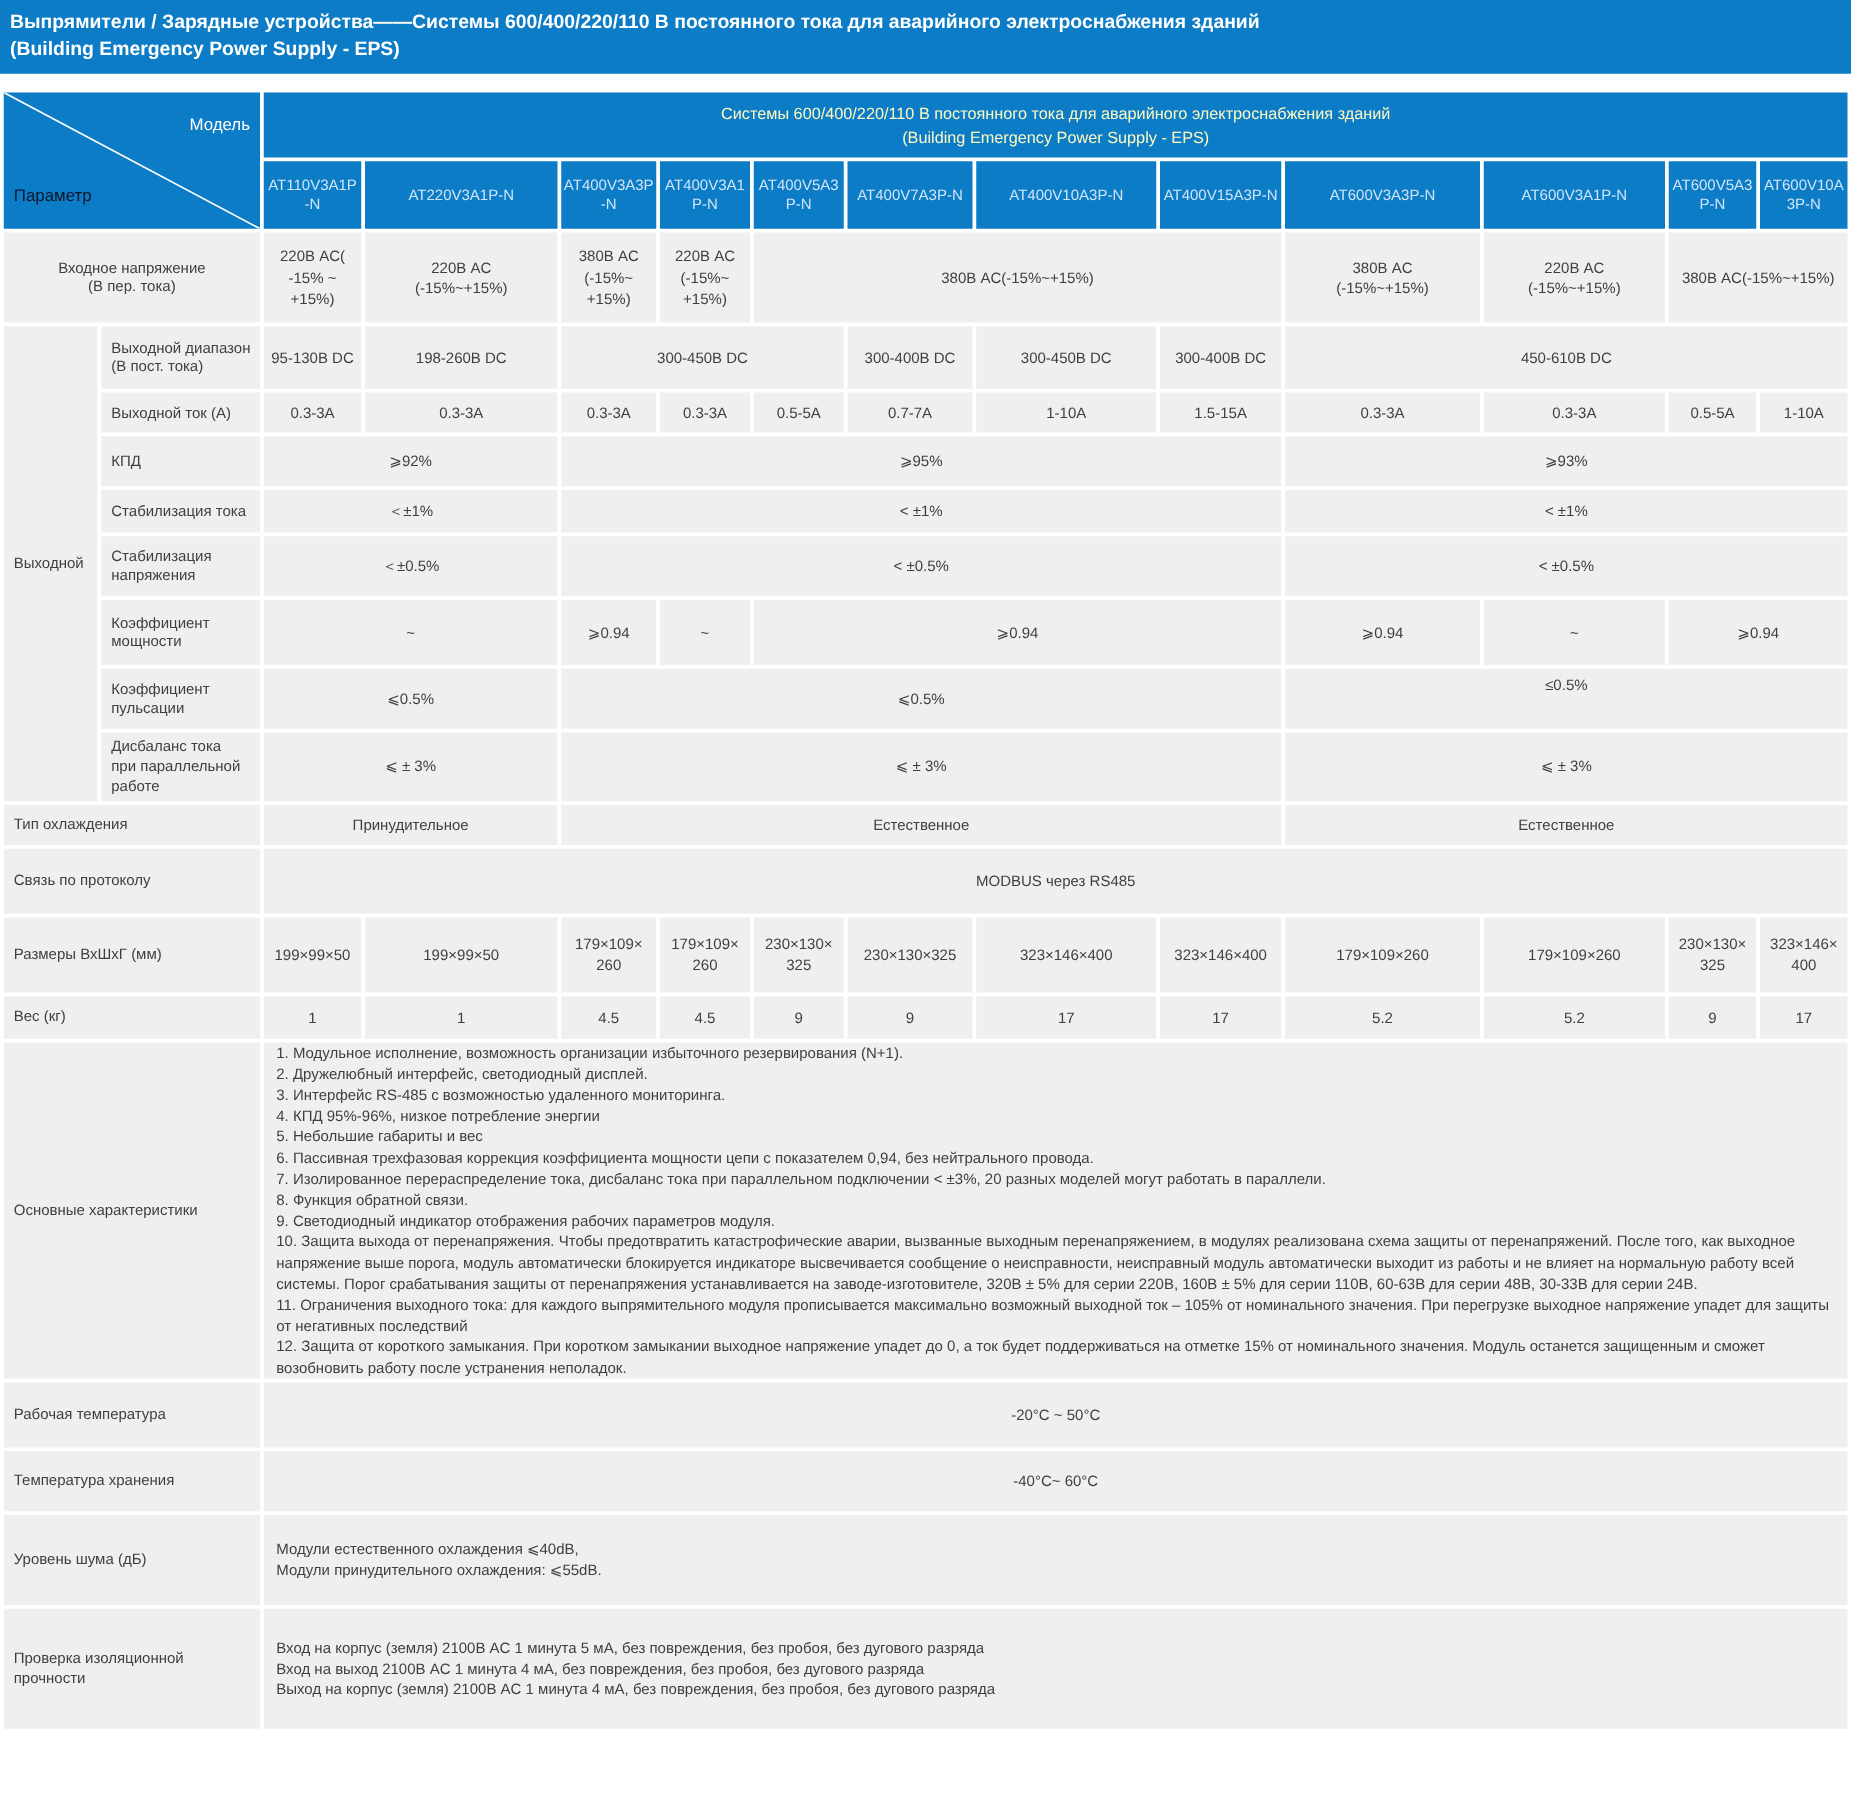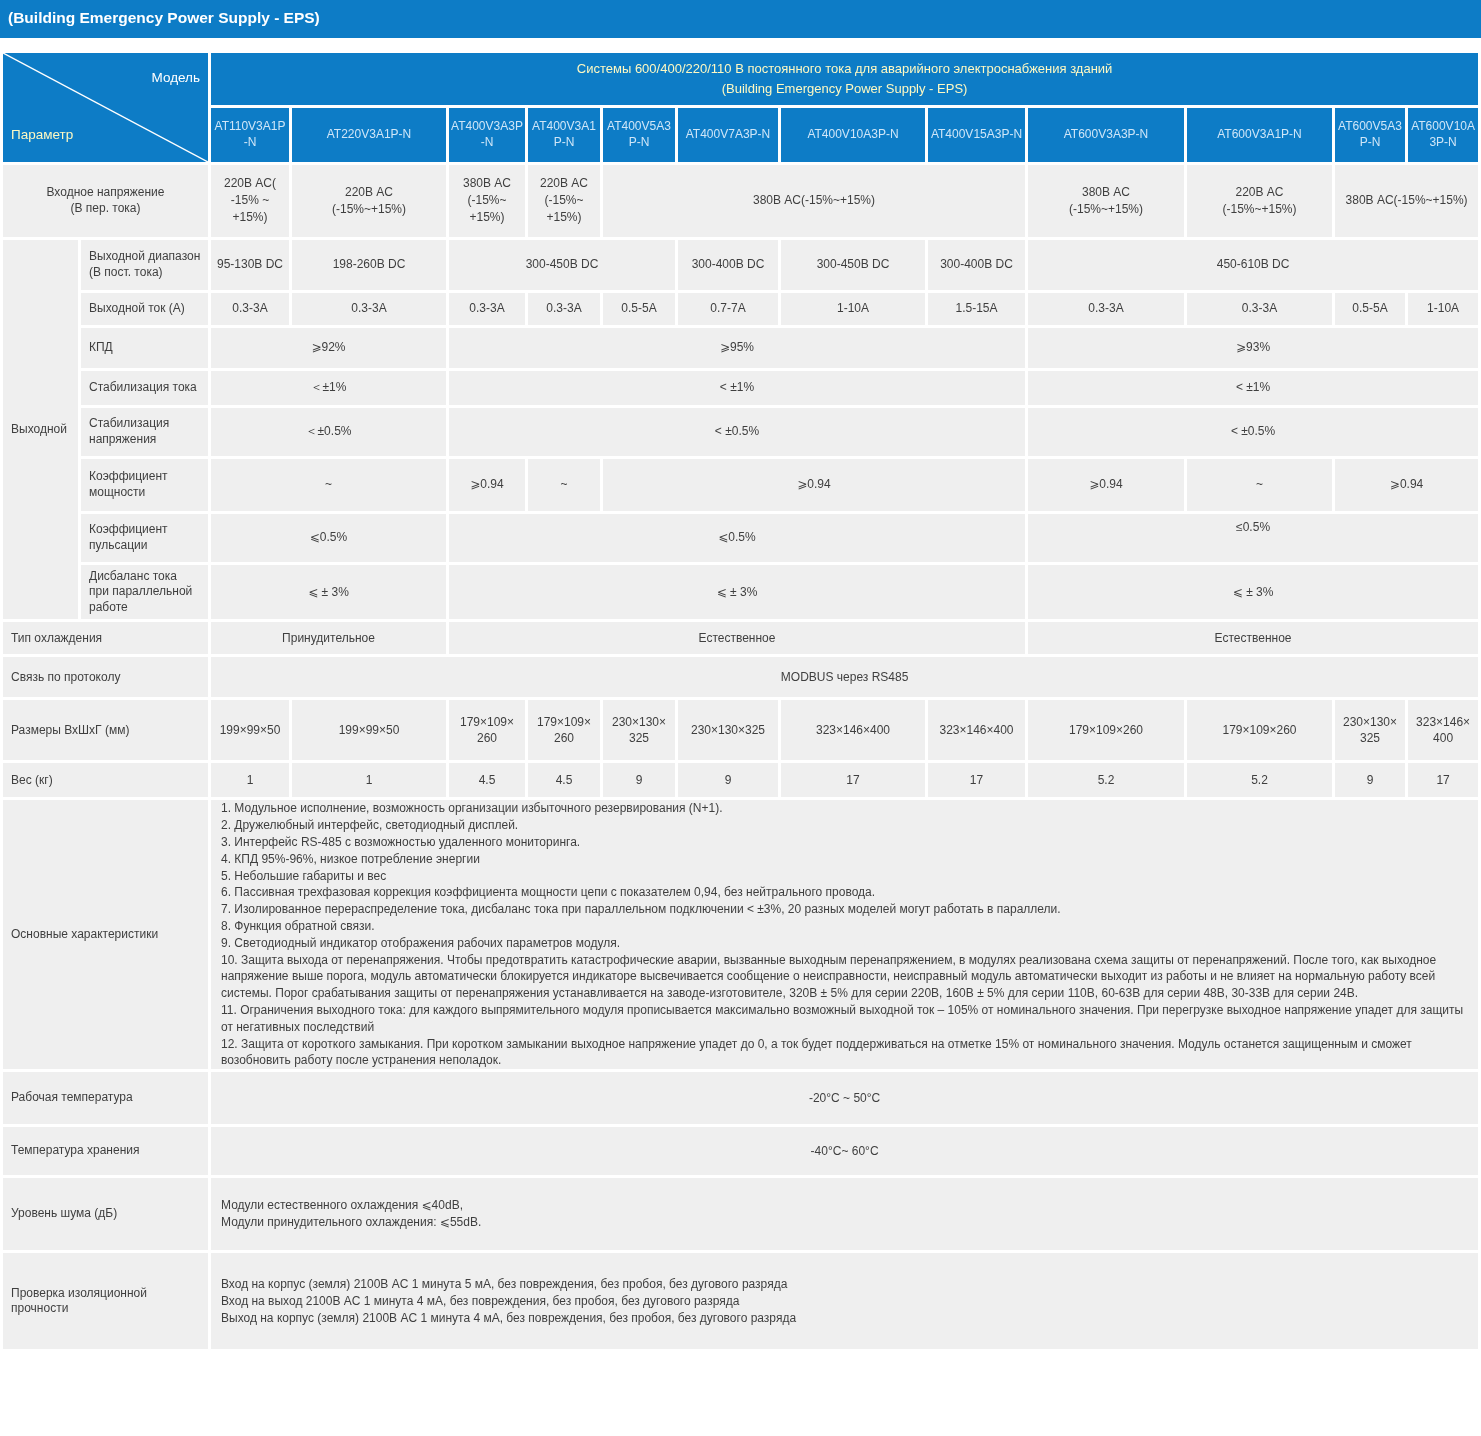--- a/index.html
+++ b/index.html
@@ -35,21 +35,21 @@
   th.corner{position:relative;padding:0;}
   .corner svg{position:absolute;left:0;top:0;width:100%;height:100%;display:block;}
   .corner .c-top{
     position:absolute;top:0;right:8px;height:50px;
     display:flex;align-items:center;
     color:#ffffff;font-size:13.5px;font-weight:400;
   }
   .corner .c-bot{
     position:absolute;bottom:0;left:8px;height:54px;
     display:flex;align-items:center;
-    color:#fef9c3;font-size:13.5px;font-weight:400;
+    color:#0f172a;font-size:13.5px;font-weight:400;
   }
   th.ghead{
     color:#fef9c3;font-size:13px;font-weight:400;
     line-height:1.5;white-space:pre-line;vertical-align:middle;
   }
   th.model{
     color:#cfe6f8;font-size:12px;font-weight:400;
     word-break:break-all;line-height:1.3;
     padding:2px 2px;vertical-align:middle;text-align:center;
   }
@@ -69,20 +69,21 @@
     padding:4px 5px;
     white-space:pre-line;line-height:1.4;
   }
   tbody td.left{text-align:left;padding:0 10px;}
   tbody td.top{vertical-align:top;padding-top:5px;}
 </style>
 </head>
 <body>
 
 <header class="title-bar">
+  <div>Выпрямители / Зарядные устройства——Системы 600/400/220/110 В постоянного тока для аварийного электроснабжения зданий</div>
   <div>(Building Emergency Power Supply - EPS)</div>
 </header>
 
 <table id="spec-table">
     <colgroup>
       <col style="width: 75px;">
       <col style="width: 127px;">
       <col style="width: 78px;">
       <col style="width: 154px;">
       <col style="width: 76px;">
@@ -216,21 +217,21 @@
         <td colspan="2">⩽ ± 3%</td>
         <td colspan="6">⩽ ± 3%</td>
         <td colspan="4">⩽ ± 3%</td>
       </tr>
       <tr style="height: 32px;">
         <th colspan="2">Тип охлаждения</th>
         <td colspan="2">Принудительное</td>
         <td colspan="6">Естественное</td>
         <td colspan="4">Естественное</td>
       </tr>
-      <tr style="height: 40px;">
+      <tr style="height: 52px;">
         <th colspan="2">Связь по протоколу</th>
         <td colspan="12">MODBUS через RS485</td>
       </tr>
       <tr style="height: 60px;">
         <th colspan="2">Размеры ВхШхГ (мм)</th>
         <td>199×99×50</td>
         <td>199×99×50</td>
         <td>179×109×
 260</td>
         <td>179×109×

